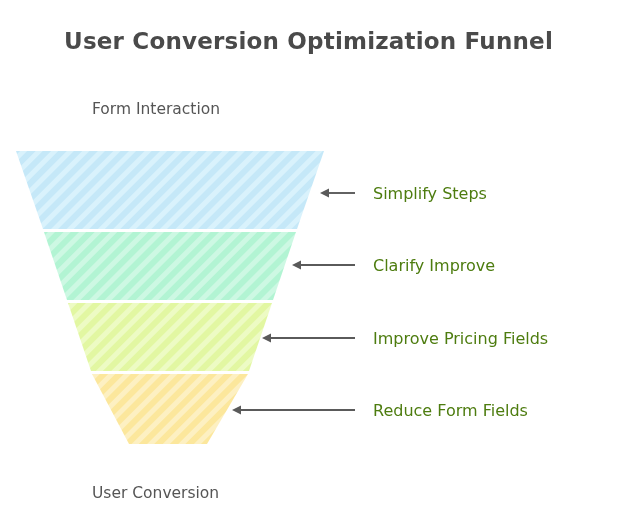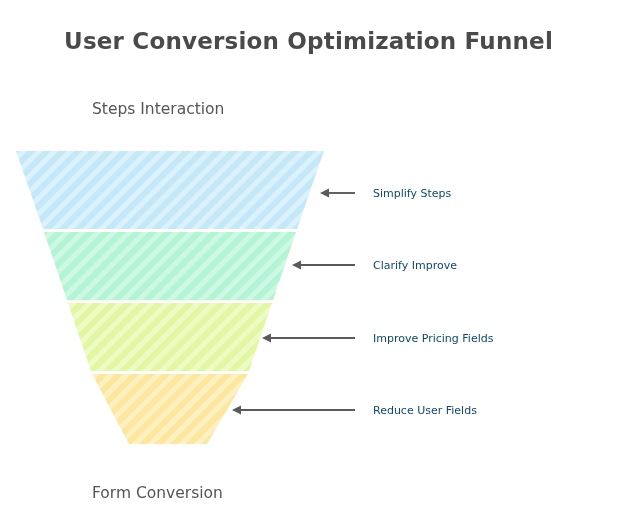--- a/index.html
+++ b/index.html
@@ -53,34 +53,34 @@
     top: 0;
     width: 617px;
     height: 512px;
   }
 
   
   .annotation-label {
     position: absolute;
     left: 373px;
     font-family: "DejaVu Sans", sans-serif;
-    font-size: 11px;
-    color: #0c4a6e;
+    font-size: 16px;
+    color: #4d7c0f;
     white-space: nowrap;
     transform: translateY(-50%);
   }
 </style>
 </head>
 <body>
 
 <div id="canvas">
 
   <div id="chart-title">User Conversion Optimization Funnel</div>
 
-  <div class="stage-caption" id="top-caption">Steps Interaction</div>
+  <div class="stage-caption" id="top-caption">Form Interaction</div>
 
   <svg id="funnel-svg" viewBox="0 0 617 512" xmlns="http://www.w3.org/2000/svg">
     <defs>
       <pattern id="stripe1" width="11" height="11" patternTransform="rotate(45)" patternUnits="userSpaceOnUse">
         <rect width="11" height="11" fill="#c5e8f8"></rect>
         <rect width="5" height="11" fill="#d9f2fc"></rect>
       </pattern>
       <pattern id="stripe2" width="11" height="11" patternTransform="rotate(45)" patternUnits="userSpaceOnUse">
         <rect width="11" height="11" fill="#b2f4d3"></rect>
         <rect width="5" height="11" fill="#cdf8e3"></rect>
@@ -111,18 +111,18 @@
         <polygon points="262,338 271,333.4 271,342.6" fill="#5a5a5a"></polygon>
         <line x1="355" y1="410" x2="240" y2="410" stroke="#5a5a5a" stroke-width="1.9"></line>
         <polygon points="232,410 241,405.4 241,414.6" fill="#5a5a5a"></polygon>
       </g>
   </svg>
 
   <div id="annotation-labels">
       <div class="annotation-label" style="top: 193px;">Simplify Steps</div>
       <div class="annotation-label" style="top: 265px;">Clarify Improve</div>
       <div class="annotation-label" style="top: 338px;">Improve Pricing Fields</div>
-      <div class="annotation-label" style="top: 410px;">Reduce User Fields</div>
+      <div class="annotation-label" style="top: 410px;">Reduce Form Fields</div>
     </div>
 
-  <div class="stage-caption" id="bottom-caption">Form Conversion</div>
+  <div class="stage-caption" id="bottom-caption">User Conversion</div>
 
 </div>
 
 </body></html>

